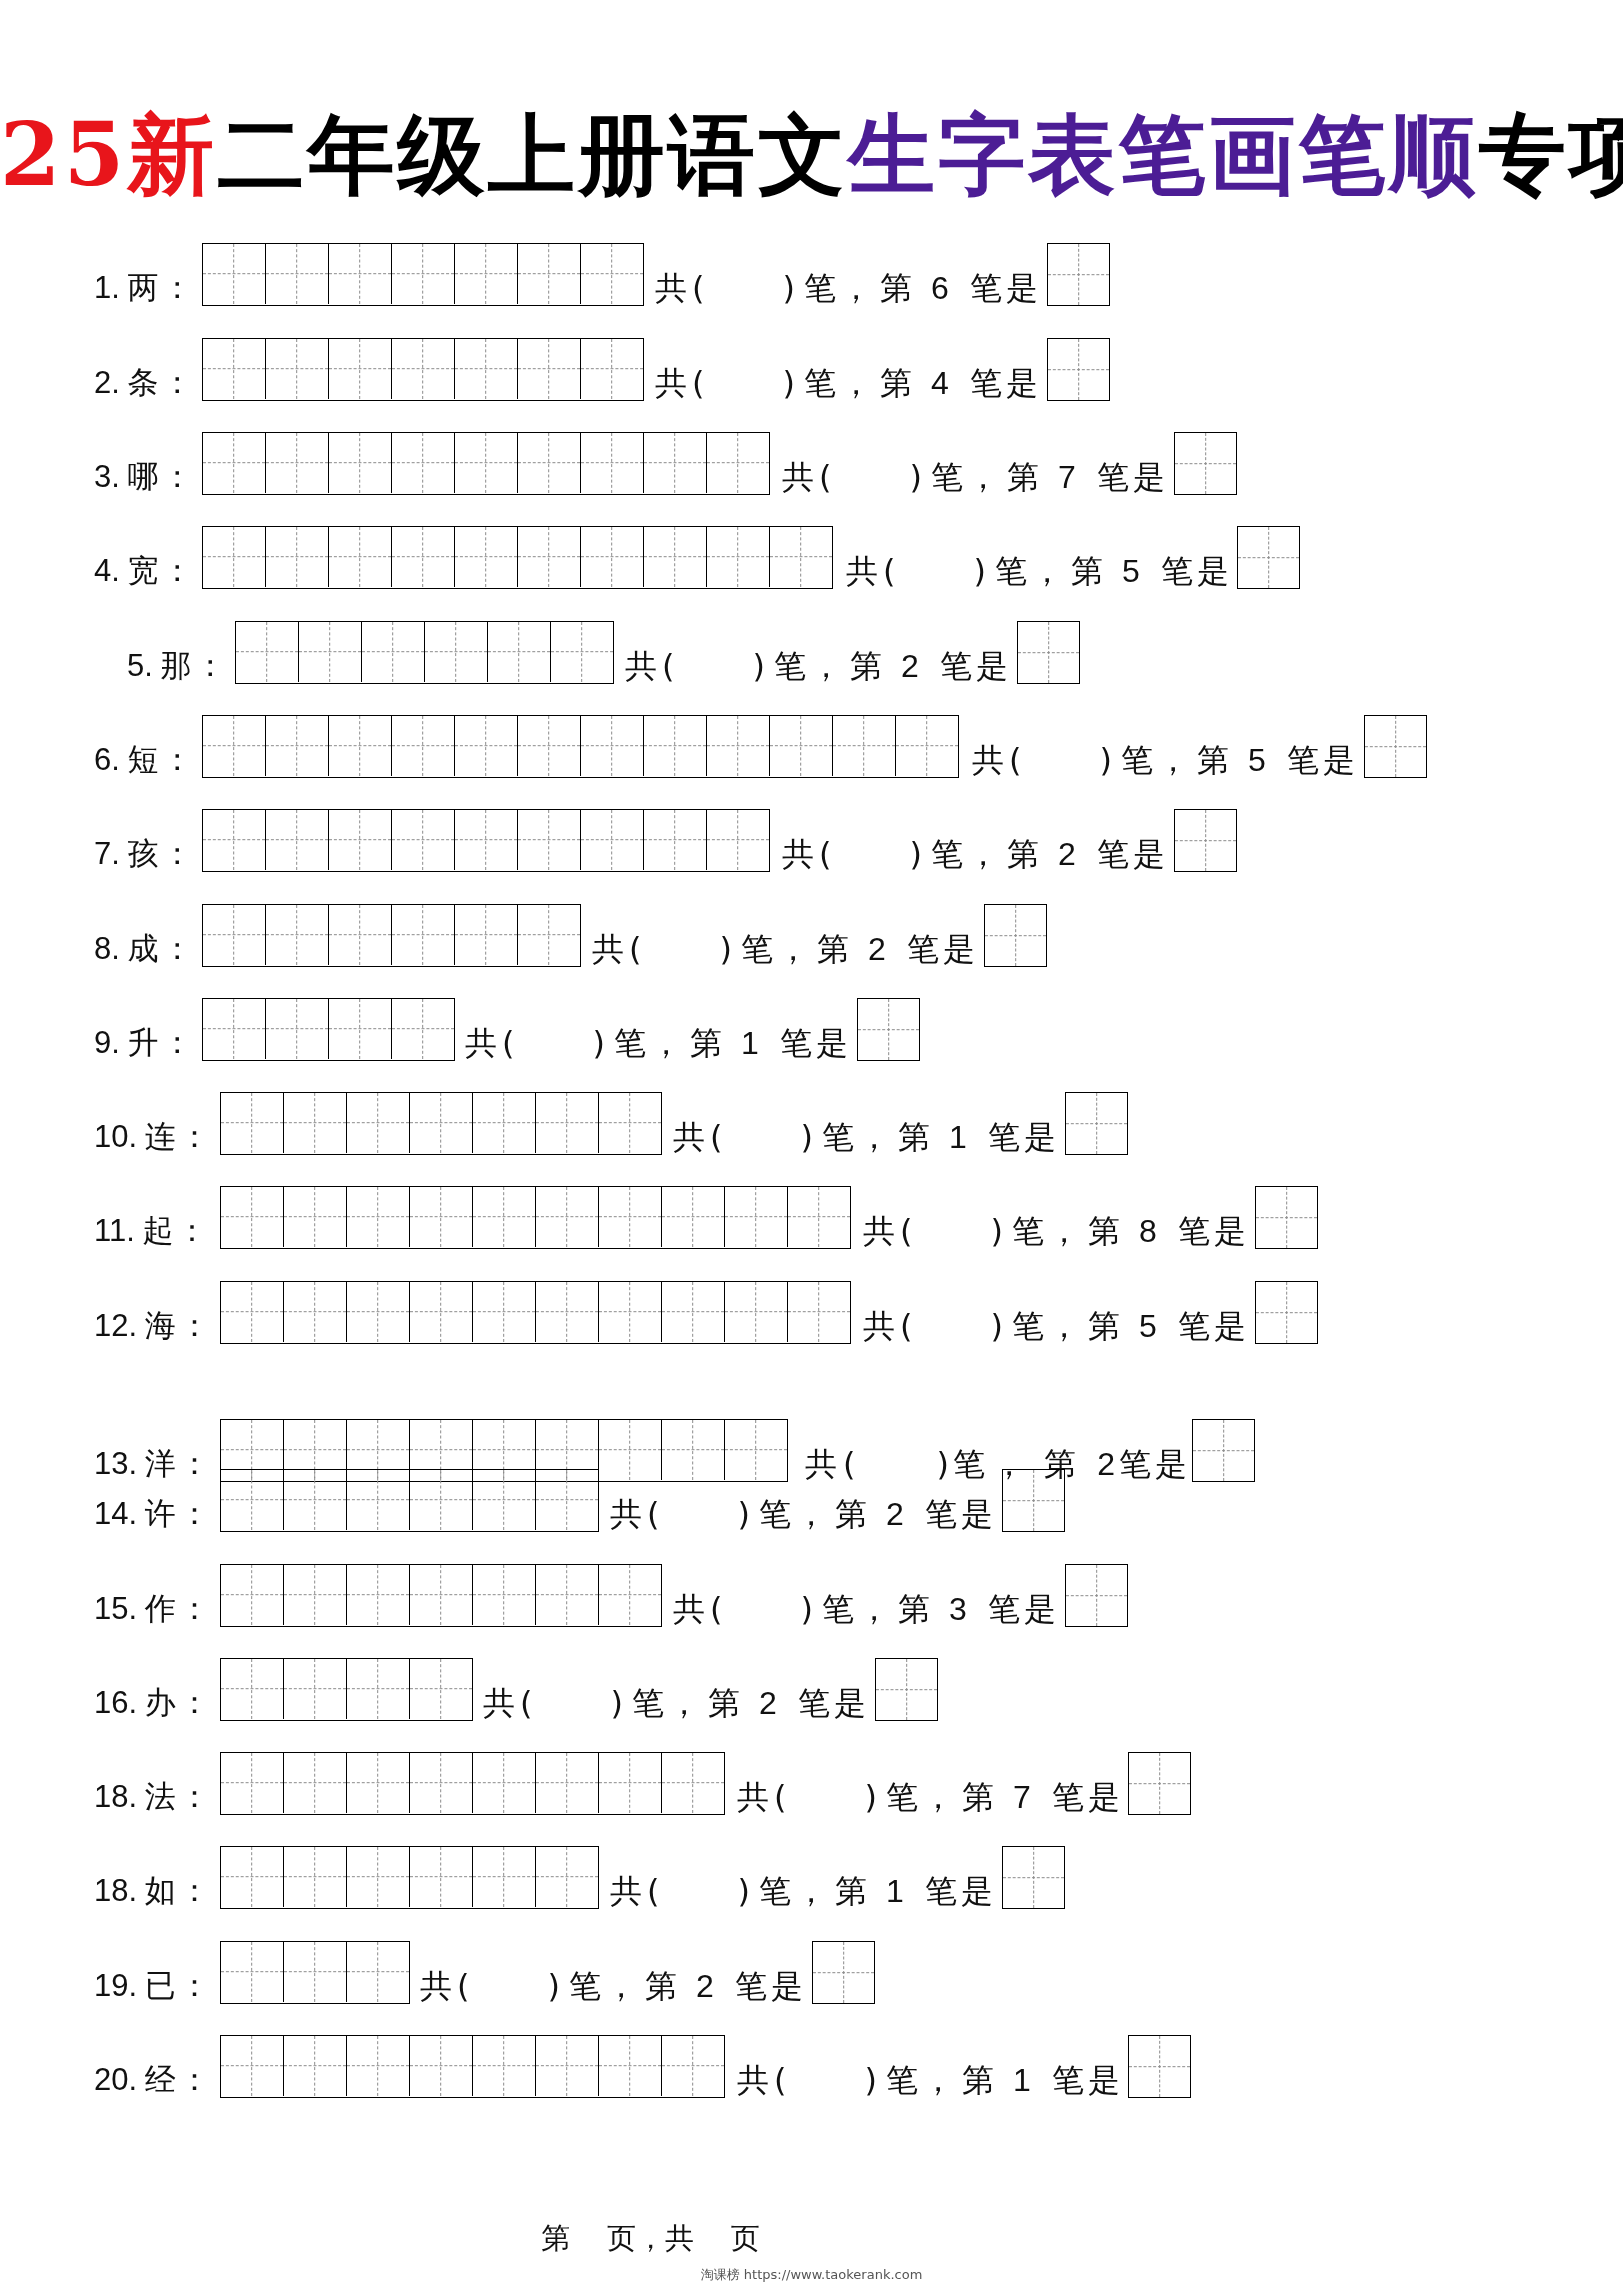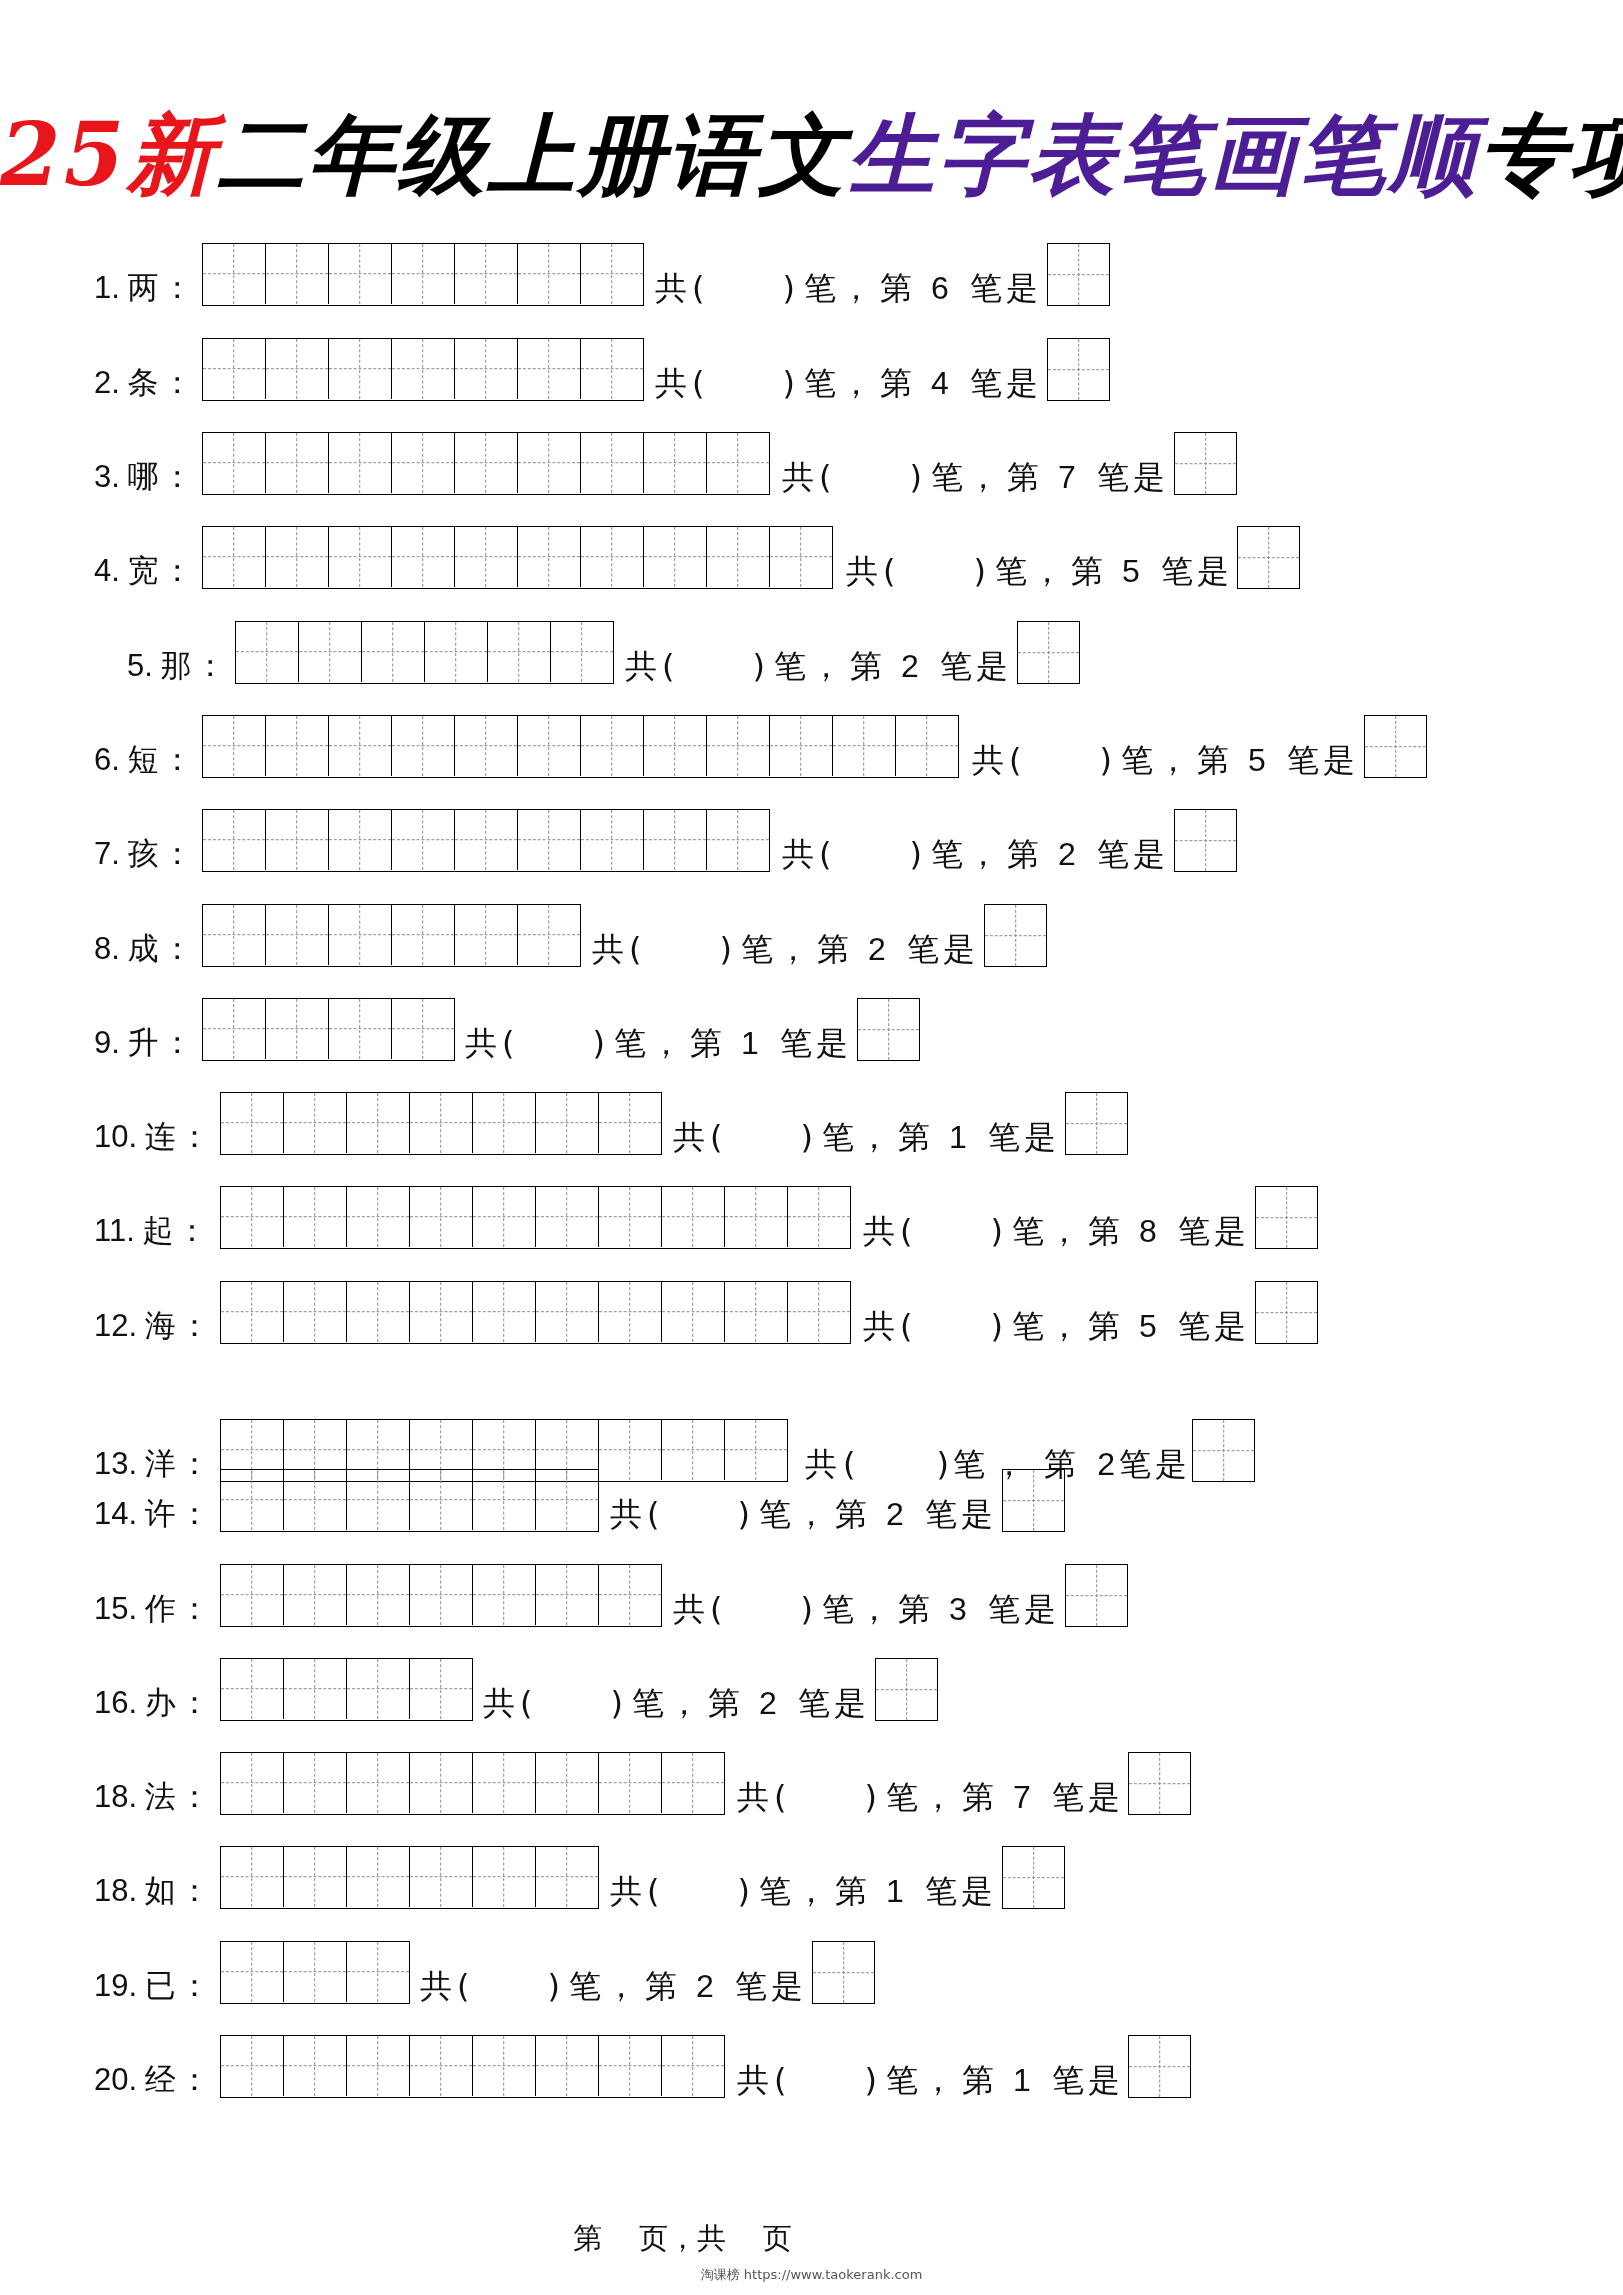--- a/index.html
+++ b/index.html
@@ -22,21 +22,21 @@
     width: 1623px;
     height: 100px;
     text-align: center;
     white-space: nowrap;
     font-family: "DejaVu Serif", "Liberation Serif", serif;
     font-weight: bold;
     font-size: 87px;
     line-height: 100px;
     letter-spacing: 3.1px;
   }
-  .title .seg { display: inline-block; font-style: italic; }
+  .title .seg { display: inline-block; }
   .title .seg-red { color: #e8151b; }
   .title .seg-black { color: #000000; margin-top: 28px; }
   .title .seg-blue { color: #4c1d95; }
 
   .row {
     position: absolute;
     left: 0;
     height: 65px;
     width: 1623px;
   }
@@ -143,21 +143,20 @@
   .footer-page {
     position: absolute;
     left: 0;
     width: 1301px;
     top: 2220px;
     text-align: center;
     font-size: 29px;
     line-height: 37px;
     color: #111;
     white-space: pre;
-    margin-left: 32px;
   }
   .footer-site {
     position: absolute;
     left: 0;
     width: 1623px;
     top: 2266px;
     text-align: center;
     font-size: 13px;
     line-height: 17px;
     color: #555;

